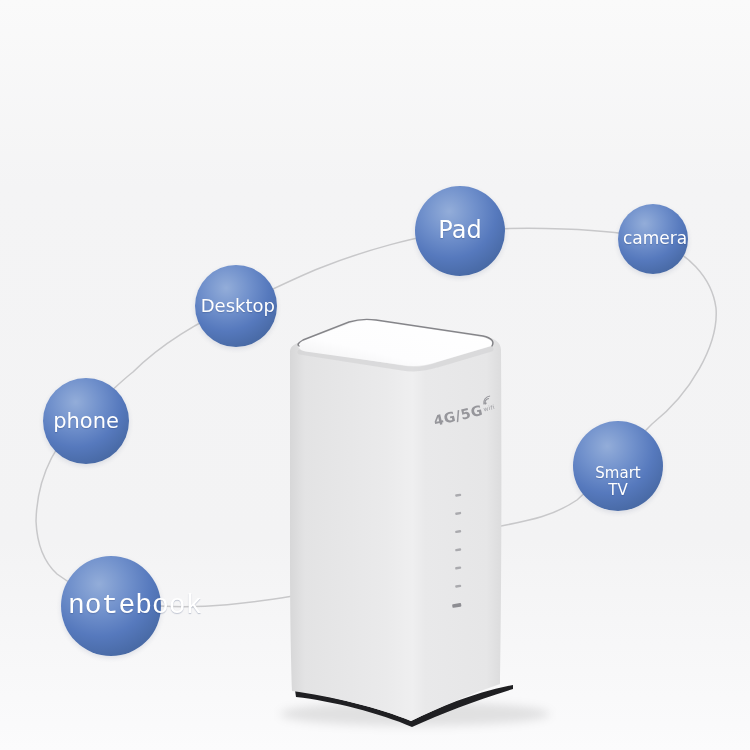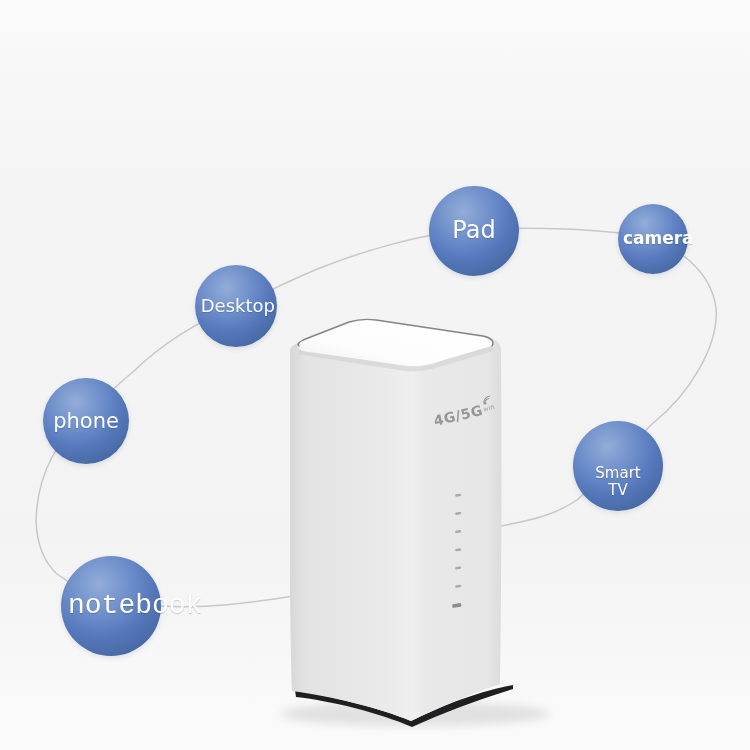--- a/index.html
+++ b/index.html
@@ -138,25 +138,25 @@
     <span class="wifi-stack">
       <svg width="11" height="10" viewBox="0 0 11 10">
         <path d="M1.5,9 A7,7 0 0 1 9.5,2.2" fill="none" stroke="#96969b" stroke-width="1.1"></path>
         <path d="M2.6,9 A4.6,4.6 0 0 1 7.9,4.5" fill="none" stroke="#96969b" stroke-width="1.1"></path>
         <circle cx="3.4" cy="8.4" r="1.1" fill="#96969b"></circle>
       </svg>
       <span class="wifi-sub">wifi</span>
     </span>
   </div>
 
-<div class="bubble" style="left: 429px; top: 186px; width: 90px; height: 90px;">
+<div class="bubble" style="left: 415px; top: 186px; width: 90px; height: 90px;">
       <span style="font-size: 24px;">Pad</span>
     </div>
     <div class="bubble" style="left: 618px; top: 204px; width: 70px; height: 70px;">
-      <span style="font-size: 17px; font-weight: bold;">camera</span>
+      <span style="font-size: 17px;">camera</span>
     </div>
     <div class="bubble" style="left: 195px; top: 265px; width: 82px; height: 82px; text-align: center;">
       <span style="font-size: 18px;">Desktop</span>
     </div>
     <div class="bubble" style="left: 43px; top: 378px; width: 86px; height: 86px;">
       <span style="font-size: 21px; text-align: right;">phone</span>
     </div>
     <div class="bubble" style="left: 61px; top: 556px; width: 100px; height: 100px;">
       <span style="font-size: 28px; font-family: Liberation Mono, monospace;">notebook</span>
     </div>

